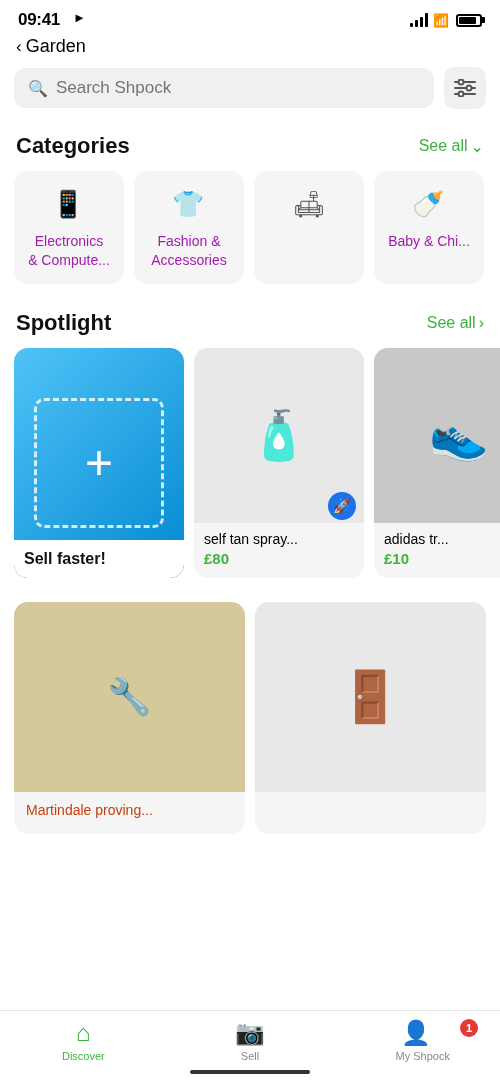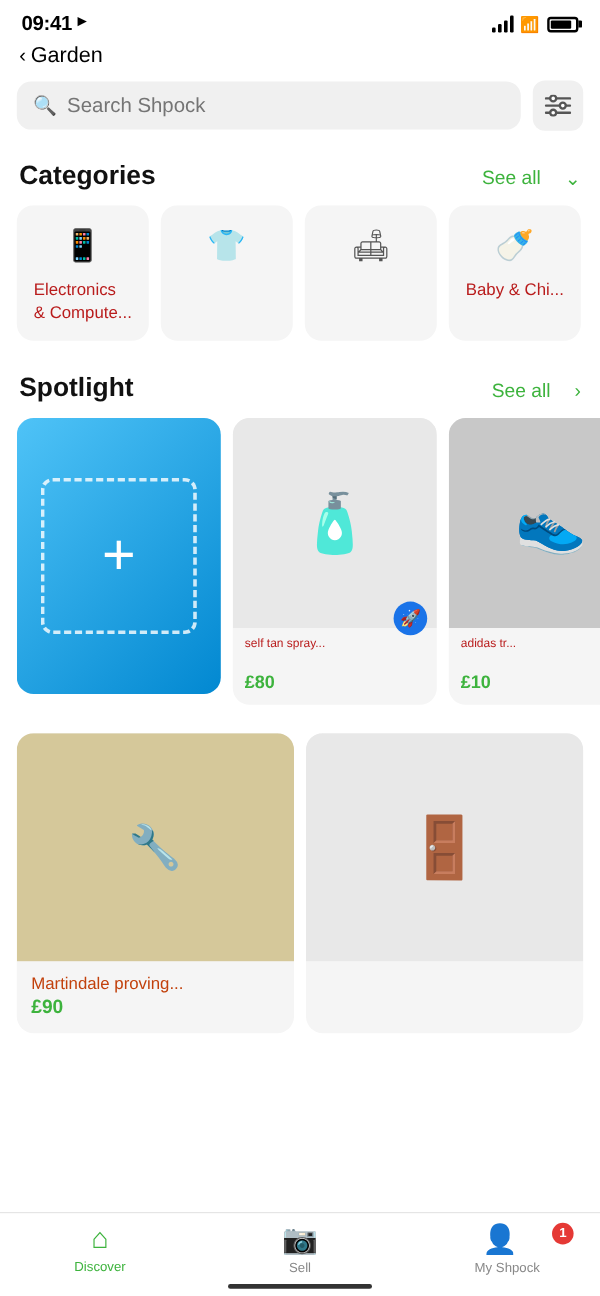--- a/index.html
+++ b/index.html
@@ -79,48 +79,48 @@
       font-size: 17px; color: #000000; flex: 1;
     }
     .filter-btn {
       width: 42px; height: 42px; background: #f0f0f0; border-radius: 10px;
       display: flex; align-items: center; justify-content: center;
       border: none; cursor: pointer;
     }
 
     
     .section-header {
-      display: flex; justify-content: space-between; align-items: flex-end;
+      display: flex; justify-content: space-between; align-items: center;
       padding: 10px 16px 12px 16px;
     }
     .section-title {
       font-size: 22px; font-weight: 700; color: #111;
     }
     .see-all-btn {
       font-size: 16px; color: #3db33d; font-weight: 500;
-      display: flex; align-items: center; gap: 20px;
+      display: flex; align-items: center; gap: 3px;
       cursor: pointer; background: none; border: none;
     }
 
     
     .categories-scroll {
       display: flex; gap: 10px;
       overflow-x: auto; padding: 0 14px 16px 14px;
       scrollbar-width: none;
     }
     .categories-scroll::-webkit-scrollbar { display: none; }
     .category-card {
       min-width: 110px; background: #f5f5f5; border-radius: 14px;
       padding: 18px 12px 14px 12px;
       display: flex; flex-direction: column; align-items: center; gap: 12px;
       cursor: pointer;
     }
     .category-icon { font-size: 26px; color: #555; }
     .category-label {
-      font-size: 14px; color: #b91c1c; font-weight: 500; 
+      font-size: 14px; color: #a21caf; font-weight: 500; text-align: center;
       line-height: 1.35;
     }
 
     
     .spotlight-scroll {
       display: flex; gap: 10px;
       overflow-x: auto; padding: 0 14px 14px 14px;
       scrollbar-width: none;
     }
     .spotlight-scroll::-webkit-scrollbar { display: none; }
@@ -148,21 +148,21 @@
     .sell-faster-label {
       font-size: 16px; font-weight: 700; color: #111; text-align: center;
     }
 
     
     .product-card {
       min-width: 170px; border-radius: 14px; overflow: hidden;
       background: #f5f5f5; cursor: pointer; position: relative;
     }
     .product-info { padding: 8px 10px 10px 10px; }
-    .product-name { font-size: 10px; color: #b91c1c; margin-bottom: 18px; }
+    .product-name { font-size: 14px; color: #000000; margin-bottom: 3px; }
     .product-price { font-size: 15px; font-weight: 600; color: #3db33d; }
     .boost-badge {
       position: absolute; bottom: 58px; right: 8px;
       background: #1a73e8; border-radius: 50%; width: 28px; height: 28px;
       display: flex; align-items: center; justify-content: center;
     }
 
     
     .discover-grid {
       display: grid; grid-template-columns: 1fr 1fr;
@@ -225,21 +225,21 @@
     .img-wardrobe {
       background: #e8e8e8;
       display: flex; align-items: center; justify-content: center;
       width: 100%; height: 190px; font-size: 36px;
     }
   </style>
 </head>
 <body>
 
 <div class="status-bar">
-  <div style="display:flex;gap:2px;">
+  <div style="display:flex;gap:13px;">
     <span class="status-time">09:41</span>
     <span style="font-size:13px;">►</span>
   </div>
   <div class="status-icons">
     <div class="signal-bars">
       <span style="height:4px;"></span>
       <span style="height:7px;"></span>
       <span style="height:10px;"></span>
       <span style="height:14px;"></span>
     </div>
@@ -280,20 +280,21 @@
   </button>
 </div>
 
 <div class="categories-scroll">
   <div class="category-card">
     <span class="category-icon">📱</span>
     <span class="category-label">Electronics<br>&amp; Compute...</span>
   </div>
   <div class="category-card">
     <span class="category-icon">👕</span>
+    <span class="category-label">Fashion &amp;<br>Accessories</span>
   </div>
   <div class="category-card">
     <span class="category-icon">🛋</span>
   </div>
   <div class="category-card">
     <span class="category-icon">🍼</span>
     <span class="category-label">Baby &amp; Chi...</span>
   </div>
 </div>
 
@@ -304,20 +305,23 @@
     <span>›</span>
   </button>
 </div>
 
 <div class="spotlight-scroll">
 
   <div class="sell-faster-card">
     <div class="sell-faster-border">
       <span class="sell-faster-plus">+</span>
     </div>
+    <div class="sell-faster-label-wrap">
+      <span class="sell-faster-label">Sell faster!</span>
+    </div>
   </div>
 
   <div class="product-card">
     <div class="img-tan">
       <span style="font-size:48px;">🧴</span>
     </div>
     <div class="boost-badge">
       <span style="color:white;font-size:14px;">🚀</span>
     </div>
     <div class="product-info">
@@ -337,21 +341,20 @@
   </div>
 </div>
 
 <div class="discover-grid">
   <div class="discover-card">
     <div class="img-tools">
       <span>🔧</span>
     </div>
     <div class="discover-info">
       <div class="discover-name">Martindale proving...</div>
-      <div class="discover-price">£90</div>
     </div>
   </div>
   <div class="discover-card">
     <div class="img-wardrobe">
       <span style="font-size:50px;">🚪</span>
     </div>
     <div class="discover-info">
       <div class="discover-name" style="color:#aaa;font-size:14px;"></div>
       <div class="discover-price"></div>
     </div>

